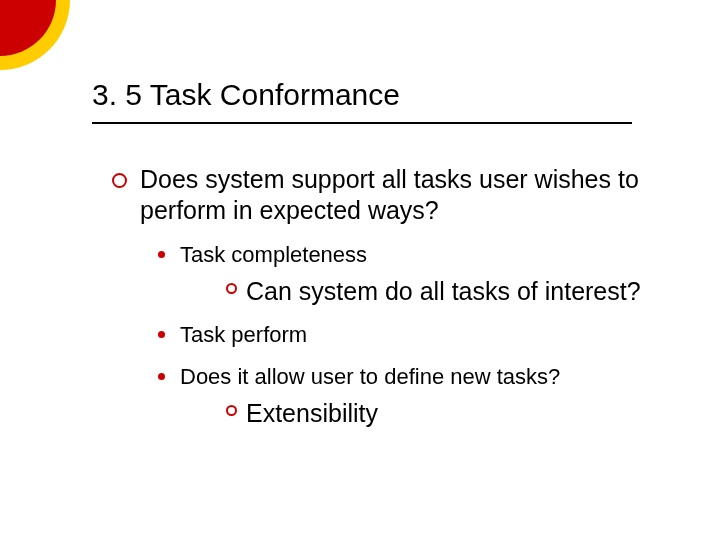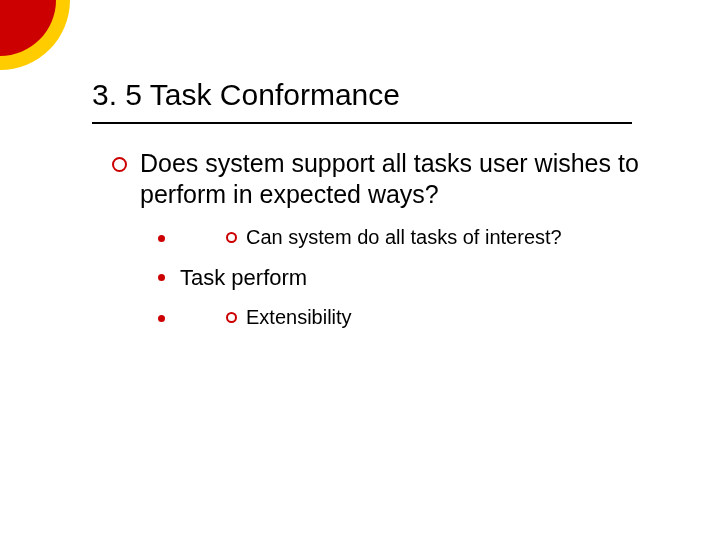--- a/index.html
+++ b/index.html
@@ -3,61 +3,63 @@
 <meta charset="utf-8">
 <style>
   * { margin: 0; padding: 0; box-sizing: border-box; }
   html, body { width: 720px; height: 540px; background: #fff; font-family: Verdana, Geneva, sans-serif; color: #000; overflow: hidden; }
   .slide { position: relative; width: 720px; height: 540px; text-decoration: underline; }
   .corner { position: absolute; top: -70px; left: -70px; width: 140px; height: 140px; }
   .corner .outer { position: absolute; inset: 0; border-radius: 50%; background: #ffcc00; }
   .corner .inner { position: absolute; top: 14px; left: 14px; width: 112px; height: 112px; border-radius: 50%; background: #cc0000; }
   .title { position: absolute; top: 78px; left: 92px; font-family: Arial, Helvetica, sans-serif; font-size: 30px; font-weight: 400; color: #000; }
   .rule { position: absolute; top: 122px; left: 92px; width: 540px; height: 0; border-top: 2px solid #000; }
-  .content { position: absolute; top: 140px; left: 112px; width: 540px; }
+  .content { position: absolute; top: 156px; left: 112px; width: 540px; }
   ul { list-style: none; }
   li { position: relative; }
   
   .lvl1 { padding-left: 28px; margin-top: 8px; font-size: 25px; line-height: 1.25; }
   .lvl1::before { content: ""; position: absolute; left: 0; top: 9px; width: 11px; height: 11px; border: 2px solid #cc0000; border-radius: 50%; background: transparent; }
   
   .lvl2 { padding-left: 22px; margin-top: 14px; margin-left: 18px; font-size: 22px; line-height: 1.25; }
   .lvl2::before { content: ""; position: absolute; left: 0; top: 10px; width: 7px; height: 7px; background: #cc0000; border-radius: 50%; }
   
-  .lvl3 { padding-left: 20px; margin-top: 8px; margin-left: 46px; font-size: 20px; line-height: 1.25; }
+  .lvl3 { padding-left: 20px; margin-top: 8px; margin-left: 46px; font-size: 25px; line-height: 1.25; }
   .lvl3::before { content: ""; position: absolute; left: 0; top: 7px; width: 7px; height: 7px; border: 2px solid #cc0000; border-radius: 50%; background: transparent; }
 </style>
 </head>
 <body>
 <div class="slide">
 
   <div class="corner">
     <div class="outer"></div>
     <div class="inner"></div>
   </div>
 
   <div class="title">3. 5 Task Conformance</div>
   <div class="rule"></div>
 
   <div class="content">
     <ul>
       <li class="lvl1">
         <span>Does system support all tasks user wishes to perform in expected ways?</span>
         <ul>
           <li class="lvl2">
+            <span>Task completeness</span>
             <ul>
               <li class="lvl3">
                 <span>Can system do all tasks of interest?</span>
               </li>
             </ul>
           </li>
           <li class="lvl2">
             <span>Task perform</span>
           </li>
           <li class="lvl2">
+            <span>Does it allow user to define new tasks?</span>
             <ul>
               <li class="lvl3">
                 <span>Extensibility</span>
               </li>
             </ul>
           </li>
         </ul>
       </li>
     </ul>
   </div>

